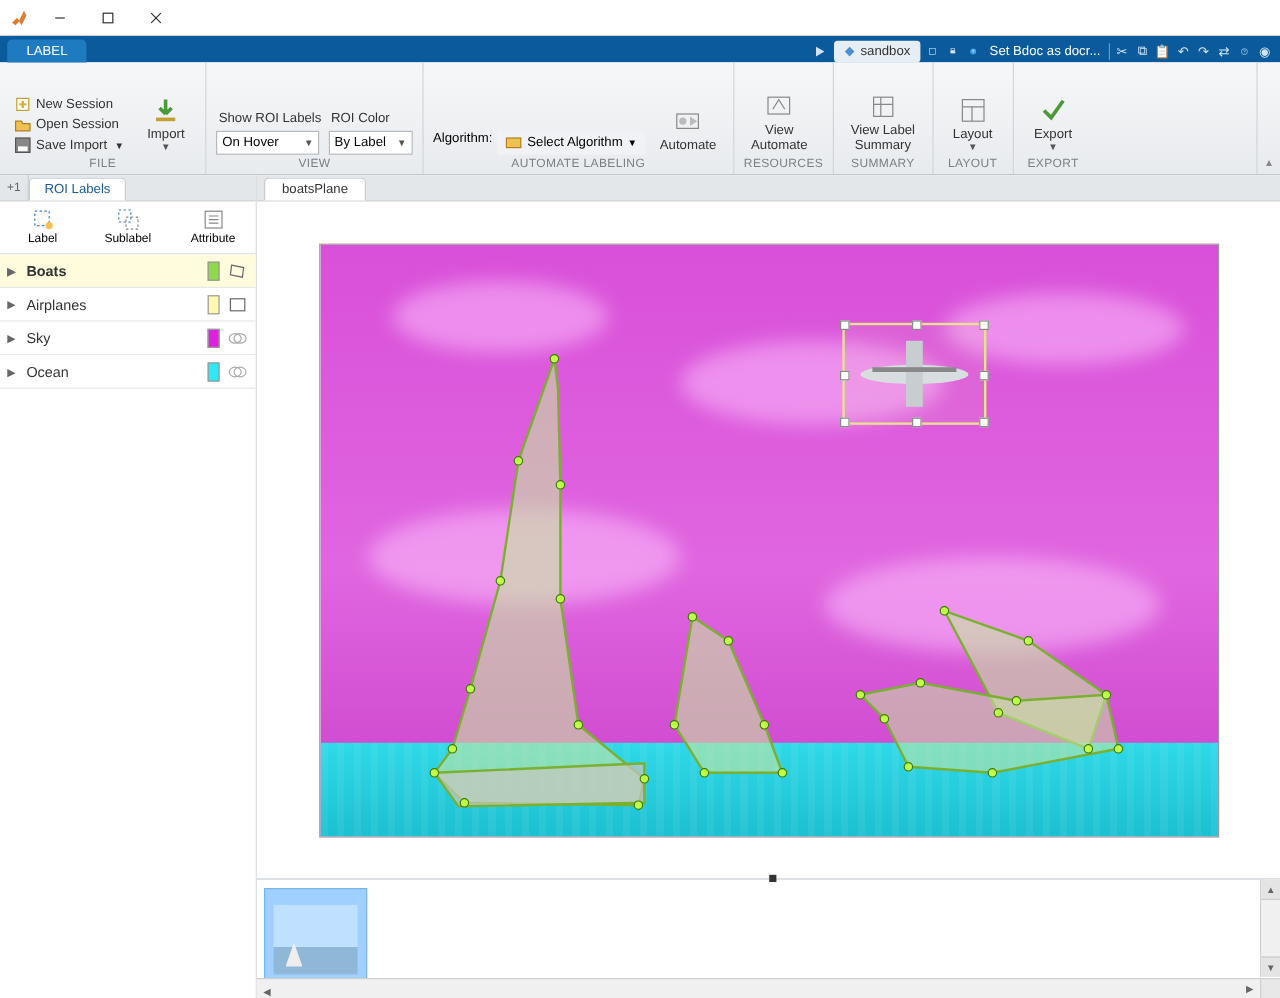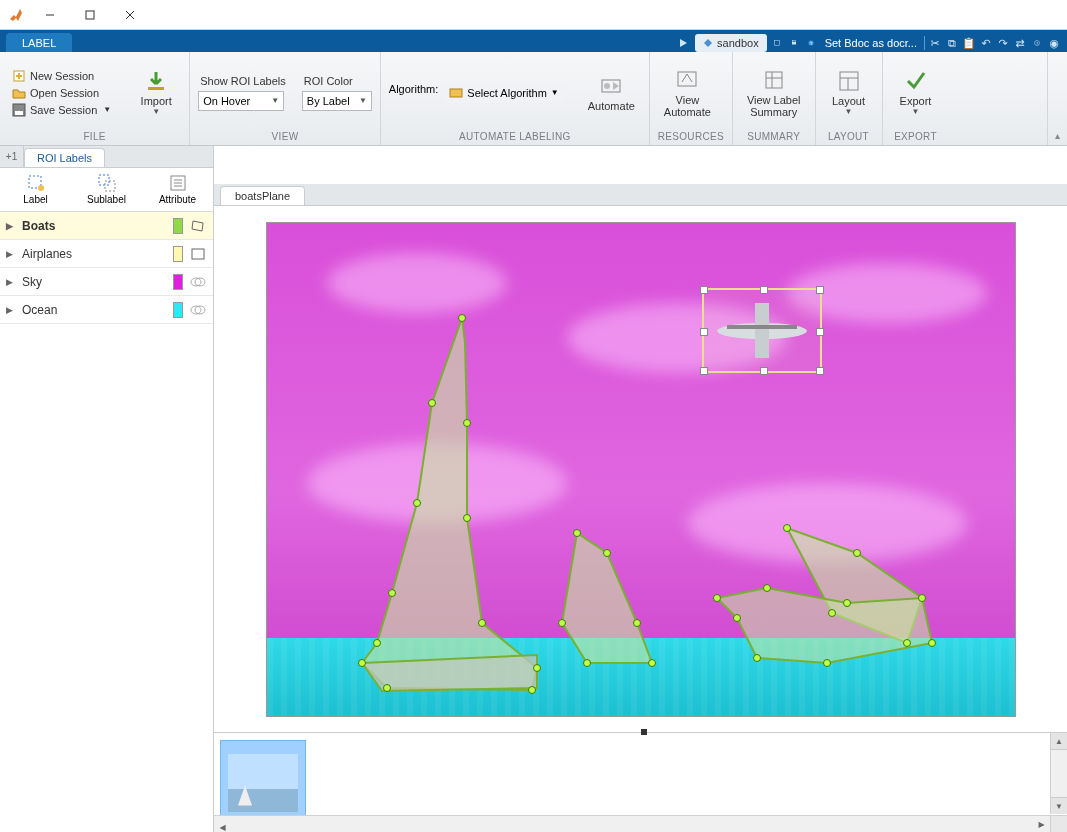--- a/index.html
+++ b/index.html
@@ -19,21 +19,21 @@
 .tabstrip .qa { display: flex; align-items: center; gap: 3px; padding-right: 6px; }
 .tabstrip .qa-item { height: 18px; display: flex; align-items: center; color: #cfe5f5; font-size: 11px; padding: 0 4px; cursor: pointer; }
 .tabstrip .qa-sandbox { background: #e6eef5; color: #333; border-radius: 3px; padding: 1px 8px; }
 .tabstrip .qa-docr { color: #fff; }
 .tabstrip .qa-sep { width: 1px; height: 14px; background: #5a9bd0; }
 .tabstrip .qa-icon { width: 14px; height: 14px; display: flex; align-items: center; justify-content: center; color: #cfe5f5; }
 
 
 .ribbon { height: 94px; background: linear-gradient(#f6f7f9, #e8ebee); border-bottom: 1px solid #c5c9cd; display: flex; }
 .rgroup { border-right: 1px solid #d2d6da; display: flex; flex-direction: column; padding: 4px 8px 0; }
-.rgroup .rbody { flex: 1; display: flex; align-items: center; gap: 16px; }
+.rgroup .rbody { flex: 1; display: flex; align-items: flex-end; gap: 6px; }
 .rgroup .rlabel { text-align: center; font-size: 10px; color: #7a7f85; padding: 2px 0 3px; letter-spacing: 0.3px; }
 
 .file-btns { display: flex; flex-direction: column; gap: 1px; }
 .file-btn { display: flex; align-items: center; gap: 4px; font-size: 11px; color: #333; padding: 1px 4px; cursor: pointer; }
 .file-btn .ico { width: 14px; height: 14px; }
 
 .bigbtn { display: flex; flex-direction: column; align-items: center; justify-content: flex-start; padding: 2px 6px; cursor: pointer; min-width: 50px; }
 .bigbtn .ico { width: 24px; height: 24px; margin-bottom: 2px; }
 .bigbtn .txt { font-size: 11px; color: #333; text-align: center; line-height: 12px; }
 .bigbtn .drop { font-size: 8px; color: #555; }
@@ -67,21 +67,21 @@
 
 .labellist { background: #fff; flex: 1; overflow: auto; }
 .lrow { height: 28px; display: flex; align-items: center; border-bottom: 1px solid #e6e8ea; padding: 0 6px; gap: 6px; cursor: pointer; font-size: 12px; }
 .lrow.selected { background: #fffbdd; font-weight: bold; }
 .lrow .arrow { width: 10px; color: #666; font-size: 9px; }
 .lrow .name { flex: 1; color: #333; }
 .lrow .swatch { width: 10px; height: 16px; border: 1px solid #999; }
 .lrow .shape { width: 18px; height: 14px; display: flex; align-items: center; justify-content: center; color: #666; }
 
 
-.canvasarea { flex: 1; display: flex; flex-direction: column; background: #f0f2f4; margin-top: 38px; }
+.canvasarea { flex: 1; display: flex; flex-direction: column; background: #f0f2f4; }
 .ctabs { height: 22px; background: #e4e7ea; border-bottom: 1px solid #c9cdd1; display: flex; align-items: flex-end; padding-left: 6px; }
 .ctabs .ctab { background: #fff; border: 1px solid #c9cdd1; border-bottom: none; border-top-left-radius: 4px; border-top-right-radius: 4px; font-size: 11px; padding: 3px 14px; color: #333; }
 .canvas-wrap { flex: 1; background: #fff; display: flex; align-items: center; justify-content: center; position: relative; }
 .canvas { width: 750px; height: 495px; position: relative; overflow: hidden; border: 1px solid #999; }
 .sky { position: absolute; inset: 0; background: linear-gradient(180deg, #d94fd9 0%, #e066e0 55%, #c93fc9 100%); }
 .cloud { position: absolute; background: rgba(255,200,255,0.5); border-radius: 50%; filter: blur(8px); }
 .ocean { position: absolute; left: 0; right: 0; bottom: 0; height: 78px; background: linear-gradient(#2fd9e8, #1cc0d0); }
 .ocean::before { content:""; position:absolute; inset:0; background: repeating-linear-gradient(90deg, rgba(255,255,255,0.15) 0 6px, transparent 6px 14px); opacity:0.4; }
 
 .poly { position: absolute; }
@@ -199,21 +199,21 @@
             <svg class="ico" viewBox="0 0 14 14">
               <path d="M1 4h5l1 2h6v6H1z" fill="#f0c050" stroke="#b08020"></path>
             </svg>
             <span>Open Session</span>
           </div>
         <div class="file-btn">
             <svg class="ico" viewBox="0 0 14 14">
               <rect x="1" y="1" width="12" height="12" fill="#888" stroke="#555"></rect>
               <rect x="3" y="8" width="8" height="4" fill="#fff"></rect>
             </svg>
-            <span>Save Session</span>
+            <span>Save Import</span>
             <span style="font-size:8px;margin-left:2px">▼</span>
           </div>
       </div>
       <div class="bigbtn">
         <svg class="ico" viewBox="0 0 24 24">
             <path d="M12 3v12m0 0l-5-5m5 5l5-5" stroke="#4a9a3a" stroke-width="3" fill="none"></path>
             <rect x="4" y="18" width="16" height="3" fill="#c0a030"></rect>
           </svg>
         <span class="txt">Import</span>
         <span class="drop">▼</span>

